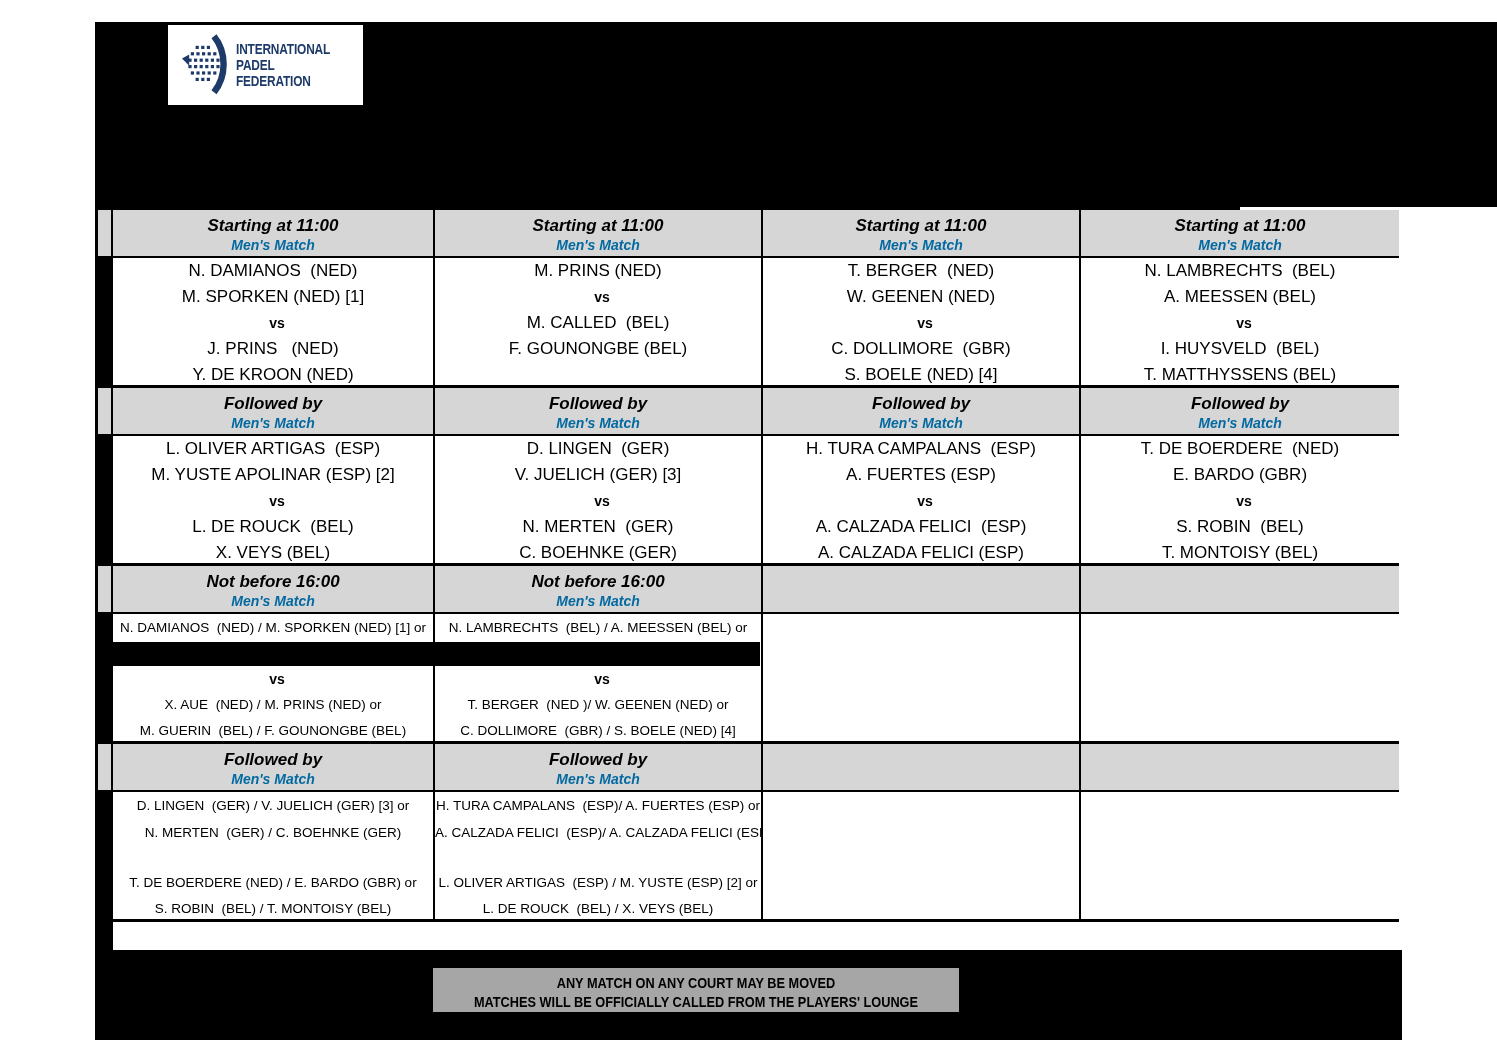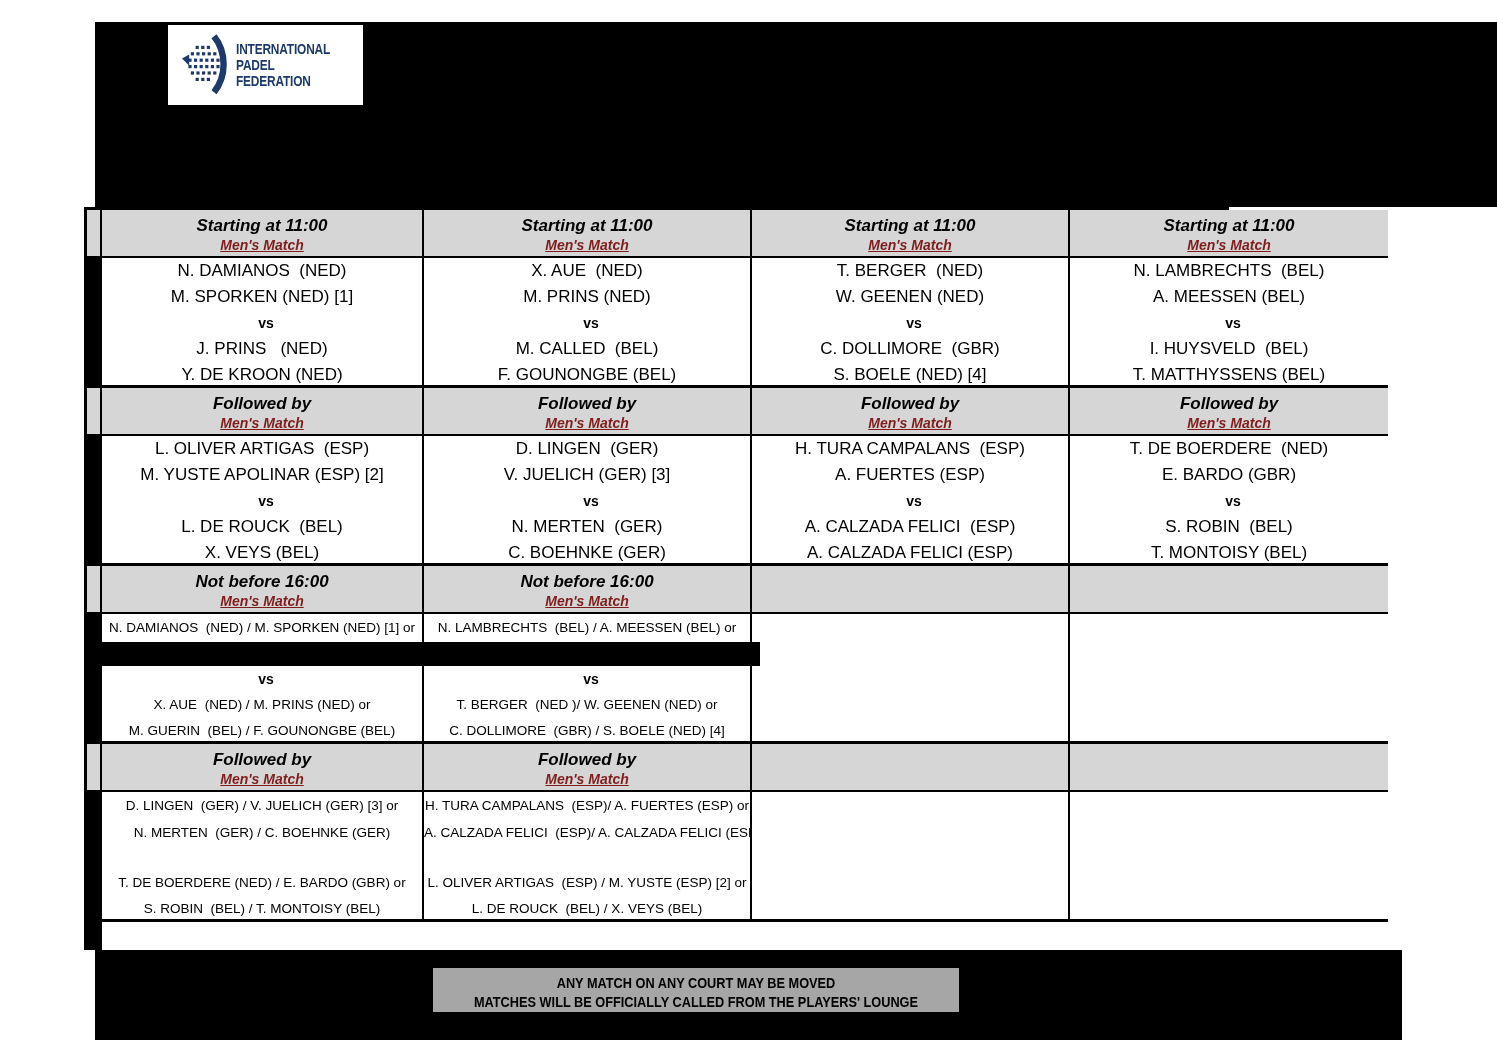--- a/index.html
+++ b/index.html
@@ -15,38 +15,38 @@
     display:flex; align-items:center;
   }
   .logo-icon { margin-left:14px; flex:0 0 auto; }
   .logo-text {
     margin-left:6px; color:#1d3a69; font-weight:bold; font-size:14.5px; line-height:16px;
     letter-spacing:-0.2px; transform:scaleX(0.82); transform-origin:left center; white-space:nowrap;
   }
 
   
   .schedule {
-    position:absolute; left:84px; top:207px; width:1145px; box-sizing:border-box;
+    position:absolute; left:95px; top:207px; width:1145px; box-sizing:border-box;
     border:3px solid #000; border-bottom:none;
     display:grid;
     grid-template-columns:15px 322px 328px 318px 318px;
     grid-template-rows:48px 130px 48px 130px 48px 130px 48px 130px 28px;
     background:#ffffff;
   }
   .cell { box-sizing:border-box; border-right:2px solid #000; overflow:hidden; }
   .cell.last { border-right:none; }
   .hdr { background:#d6d6d6; border-bottom:2px solid #000; text-align:center; }
   .strip.hdr { background:#d6d6d6; }
   .body { background:#ffffff; border-bottom:3px solid #000; text-align:center; }
   .strip.body { background:#000000; border-bottom:3px solid #000; }
   .bottomrow { background:#ffffff; border-right:none; }
   .strip.bottom { background:#000000; }
 
   .h-time { margin-top:5px; font-size:17px; font-weight:bold; font-style:italic; line-height:21px; color:#000; }
-  .h-cat  { font-size:14px; font-weight:bold; font-style:italic; line-height:18px; color:#7f1d1d;text-decoration:underline; }
+  .h-cat  { font-size:14px; font-weight:bold; font-style:italic; line-height:18px; color:#0369a1; }
 
   .line { white-space:pre; color:#000; }
   .line.name  { font-size:17px;   line-height:26px; height:26px; }
   .line.vs    { font-size:14px;   line-height:26px; height:26px; font-weight:bold;padding-left:8px; }
   .line.small { font-size:13.5px; line-height:26px; height:26px; }
   .gap { width:100%; }
 
   
   .redaction { position:absolute; left:95px; top:642px; width:665px; height:24px; background:#000000; }
 
@@ -129,21 +129,20 @@
       </div>
       <div class="cell strip body"></div>
       <div class="cell body">
         <div class="line name">N. DAMIANOS  (NED)</div>
         <div class="line name">M. SPORKEN (NED) [1]</div>
         <div class="line vs">vs</div>
         <div class="line name">J. PRINS   (NED)</div>
         <div class="line name">Y. DE KROON (NED)</div>
       </div>
       <div class="cell body">
-        <div class="line name">X. AUE  (NED)</div>
         <div class="line name">M. PRINS (NED)</div>
         <div class="line vs">vs</div>
         <div class="line name">M. CALLED  (BEL)</div>
         <div class="line name">F. GOUNONGBE (BEL)</div>
       </div>
       <div class="cell body">
         <div class="line name">T. BERGER  (NED)</div>
         <div class="line name">W. GEENEN (NED)</div>
         <div class="line vs">vs</div>
         <div class="line name">C. DOLLIMORE  (GBR)</div>

